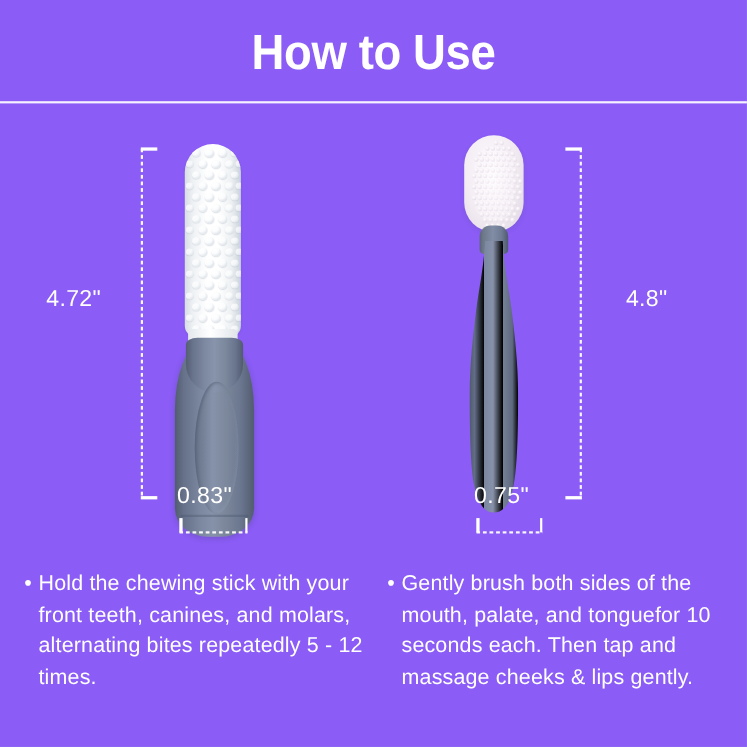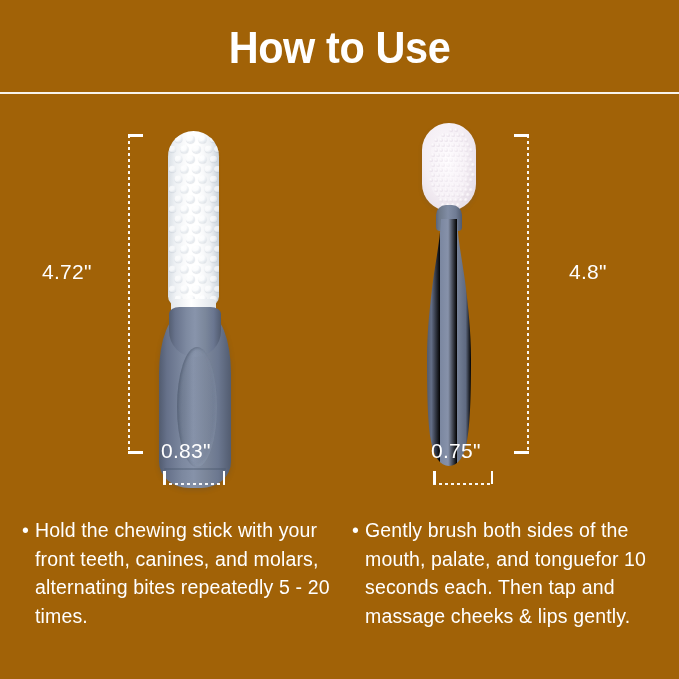--- a/index.html
+++ b/index.html
@@ -11,21 +11,21 @@
     height: 679px;
     overflow: hidden;
     background: #97c1d7;
     font-family: "Liberation Sans", sans-serif;
     -webkit-font-smoothing: antialiased;
   }
   #page {
     position: relative;
     width: 679px;
     height: 679px;
-    background: #a16207;
+    background: #8b5cf6;
   }
 
   
   #header {
     position: absolute;
     left: 0;
     top: 0;
     width: 679px;
     height: 93px;
   }
@@ -580,21 +580,21 @@
       <div class="dim-cap-v" style="left:150.5px; top:378px;"></div>
       <div class="dim-label" style="left:91px; top:346px;">0.75"</div>
     </div>
   </div>
 
   <div id="instructions">
 
     <div class="instr-col" id="instr-left">
       <div class="instr-item">
         <span class="instr-bullet">•</span>
-        <span class="instr-text">Hold the chewing stick with your front teeth, canines, and molars, alternating bites repeatedly 5 - 20 times.</span>
+        <span class="instr-text">Hold the chewing stick with your front teeth, canines, and molars, alternating bites repeatedly 5 - 12 times.</span>
       </div>
     </div>
 
     <div class="instr-col" id="instr-right">
       <div class="instr-item">
         <span class="instr-bullet">•</span>
         <span class="instr-text">Gently brush both sides of the mouth, palate, and tonguefor 10 seconds each. Then tap and massage cheeks &amp; lips gently.</span>
       </div>
     </div>
   </div>

